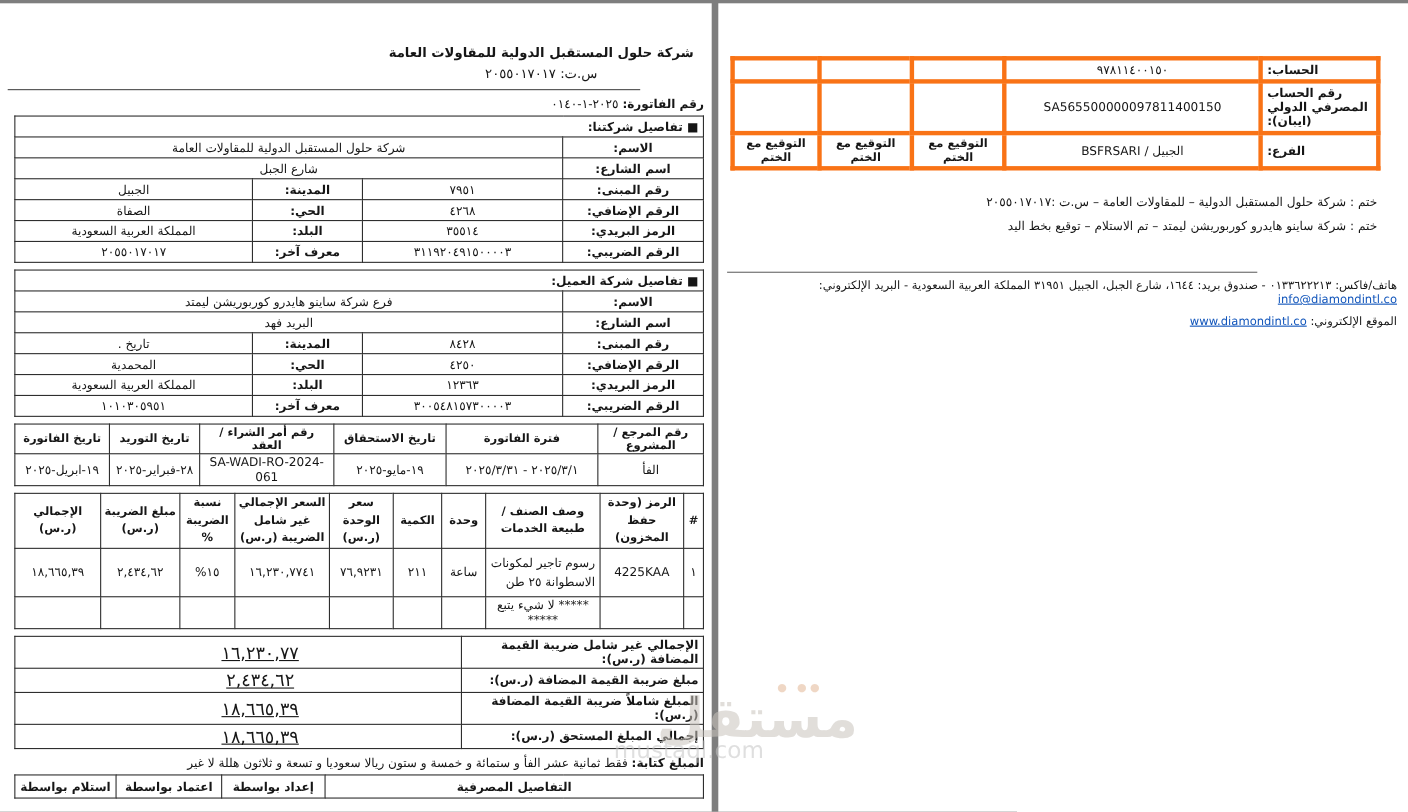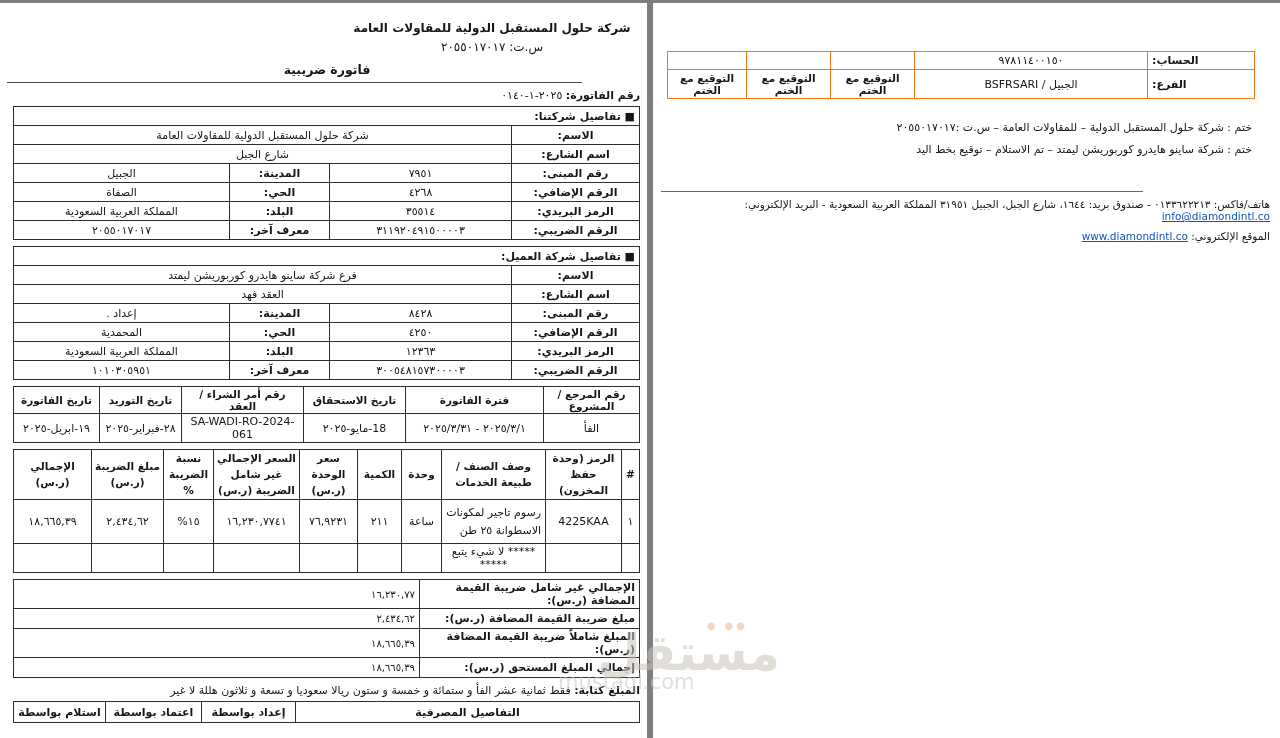--- a/index.html
+++ b/index.html
@@ -1,20 +1,20 @@
 <!DOCTYPE html>
 <html lang="ar"><head>
 <meta charset="utf-8">
 <style>
   * { box-sizing: border-box; margin: 0; padding: 0; }
   html,body { width:1280px; height:738px; overflow:hidden; }
   body { background:#7e7e7e; font-family:"DejaVu Sans", sans-serif; color:#161616; position:relative; }
   .stage { position:absolute; inset:0; }
   .page { position:absolute; top:3px; bottom:0; background:#ffffff; direction:rtl; }
-  .page1 { left:0; width:647px; padding-top:16px; }
+  .page1 { left:0; width:647px; padding-top:36px; }
   .page2 { left:653px; right:0; padding-top:48px; }
   .b { font-weight:bold; }
   .hdr-center { width:300px; margin:0 5px 0 auto; text-align:center; font-size:12px; line-height:1.55; }
   .doc-title { text-align:center; font-size:12.5px; font-weight:bold; margin-top:6px; width:626px; margin-right:7px; }
   .rule1b { width:575px; margin:5px 65px 0 7px; border-top:1.5px solid #4a4a4a; }
   .inv-no { font-size:11px; margin:6px 7px 4px 0; text-align:right; }
   table.t { border-collapse:collapse; width:626px; margin:0 7px 6px 14px; table-layout:fixed; }
   table.t td { border:1px solid #2e2e2e; font-size:11px; padding:1px 4px; vertical-align:middle; overflow:hidden; }
   td.ttl { font-weight:bold; font-size:11px; }
   td.lbl { font-weight:bold; text-align:center; }
@@ -25,25 +25,25 @@
   .ref td { height:21px; text-align:center; font-size:10.5px; }
   .items { margin-top:12px; }
   .items th { height:50px; font-size:10px; line-height:1.5; }
   .items td { font-size:10px; vertical-align:top; padding-top:3px; text-align:center; }
   .items td.desc { text-align:right; line-height:1.6; }
   .items tr.r1 td { height:44px; }
   .items tr.r2 td { height:17px; padding-top:1px; }
   .totals { margin-top:12px; }
   .totals td { height:20px; }
   .totals td.tlbl { font-weight:bold; text-align:right; }
-  .totals td.tval { direction:ltr; text-align:right; padding-left:44px; font-size:10px; }
+  .totals td.tval { direction:ltr; text-align:center; padding-left:44px; font-size:16px;text-decoration:underline; }
   .words { font-size:11px; text-align:right; margin:3px 7px 4px 0; }
   .bank td { height:21px; }
   .p2t { border-collapse:collapse; width:587px; margin-right:25px; table-layout:fixed; }
-  .p2t td { border:1px solid #f97316; font-size:11px; padding:2px 4px; vertical-align:middle; }
+  .p2t td { border:4px solid #f97316; font-size:11px; padding:2px 4px; vertical-align:middle; }
   .p2t td.lbl { font-weight:bold; text-align:left; }
   .p2t td.c { text-align:center; }
   .p2t td.ltr { direction:ltr; text-align:center; font-size:11px; }
   .p2t td.sgn { font-weight:bold; text-align:center; font-size:10.5px; }
   .stamps { margin:18px 28px 0 0; font-size:11px; line-height:2.0; text-align:right; }
   .rule2 { border-top:1px solid #666; width:482px; margin:30px 8px 0 auto; margin-left:8px; margin-right:137px; }
   .contact { font-size:10.5px; text-align:right; margin:6px 10px 0 0; }
   .maillink { color:#1155bb; text-decoration:underline; direction:ltr; unicode-bidi:embed; }
   .line2 { margin-top:0; }
   .line3 { margin-top:8px; }
@@ -56,21 +56,20 @@
 <body>
 
 <div class="stage">
 
   <div class="page page1">
 
     <div class="hdr-center">
       <div class="b">شركة حلول المستقبل الدولية للمقاولات العامة</div>
       <div>س.ت: ٢٠٥٥٠١٧٠١٧</div>
     </div>
-    <div class="doc-title">فاتورة ضريبية</div>
     <div class="rule1b"></div>
 
     <div class="inv-no">
       <span class="b">رقم الفاتورة:</span>
       <span>٢٠٢٥-١-٠١٤٠</span>
     </div>
 
     <table class="t info">
       <colgroup>
           <col style="width:128px">
@@ -127,27 +126,27 @@
       <tbody>
           <tr>
             <td colspan="4" class="ttl">■ تفاصيل شركة العميل:</td>
           </tr>
       <tr>
             <td class="lbl">الاسم:</td>
             <td colspan="3" class="c">فرع شركة ساينو هايدرو كوربوريشن ليمتد</td>
           </tr>
       <tr>
             <td class="lbl">اسم الشارع:</td>
-            <td colspan="3" class="c">العقد فهد</td>
+            <td colspan="3" class="c">البريد فهد</td>
           </tr>
       <tr>
             <td class="lbl">رقم المبنى:</td>
             <td class="c">٨٤٢٨</td>
             <td class="lbl">المدينة:</td>
-            <td class="c">إعداد .</td>
+            <td class="c">تاريخ .</td>
           </tr>
       <tr>
             <td class="lbl">الرقم الإضافي:</td>
             <td class="c">٤٢٥٠</td>
             <td class="lbl">الحي:</td>
             <td class="c">المحمدية</td>
           </tr>
       <tr>
             <td class="lbl">الرمز البريدي:</td>
             <td class="c">١٢٣٦٣</td>
@@ -177,21 +176,21 @@
         <th>رقم المرجع / المشروع</th>
         <th>فترة الفاتورة</th>
         <th>تاريخ الاستحقاق</th>
         <th>رقم أمر الشراء / العقد</th>
         <th>تاريخ التوريد</th>
         <th>تاريخ الفاتورة</th>
       </tr>
       <tr>
         <td>الفأ</td>
         <td>٢٠٢٥/٣/١ - ٢٠٢٥/٣/٣١</td>
-        <td>18-مايو-٢٠٢٥</td>
+        <td>١٩-مايو-٢٠٢٥</td>
         <td style="direction:ltr">SA-WADI-RO-2024-061</td>
         <td>٢٨-فبراير-٢٠٢٥</td>
         <td>١٩-ابريل-٢٠٢٥</td>
       </tr>
     </tbody>
       </table>
 
     <table class="t items">
       <colgroup>
           <col style="width:18px">
@@ -307,20 +306,27 @@
         </colgroup>
       <tbody>
           <tr>
         <td class="lbl">الحساب:</td>
         <td class="c">٩٧٨١١٤٠٠١٥٠</td>
         <td></td>
         <td></td>
         <td></td>
       </tr>
       <tr>
+        <td class="lbl">رقم الحساب المصرفي الدولي (ايبان):</td>
+        <td class="ltr">SA565500000097811400150</td>
+        <td></td>
+        <td></td>
+        <td></td>
+      </tr>
+      <tr>
         <td class="lbl">الفرع:</td>
         <td class="c">الجبيل / BSFRSARI</td>
         <td class="sgn">التوقيع مع الختم</td>
         <td class="sgn">التوقيع مع الختم</td>
         <td class="sgn">التوقيع مع الختم</td>
       </tr>
     </tbody>
       </table>
 
     <div class="stamps">

